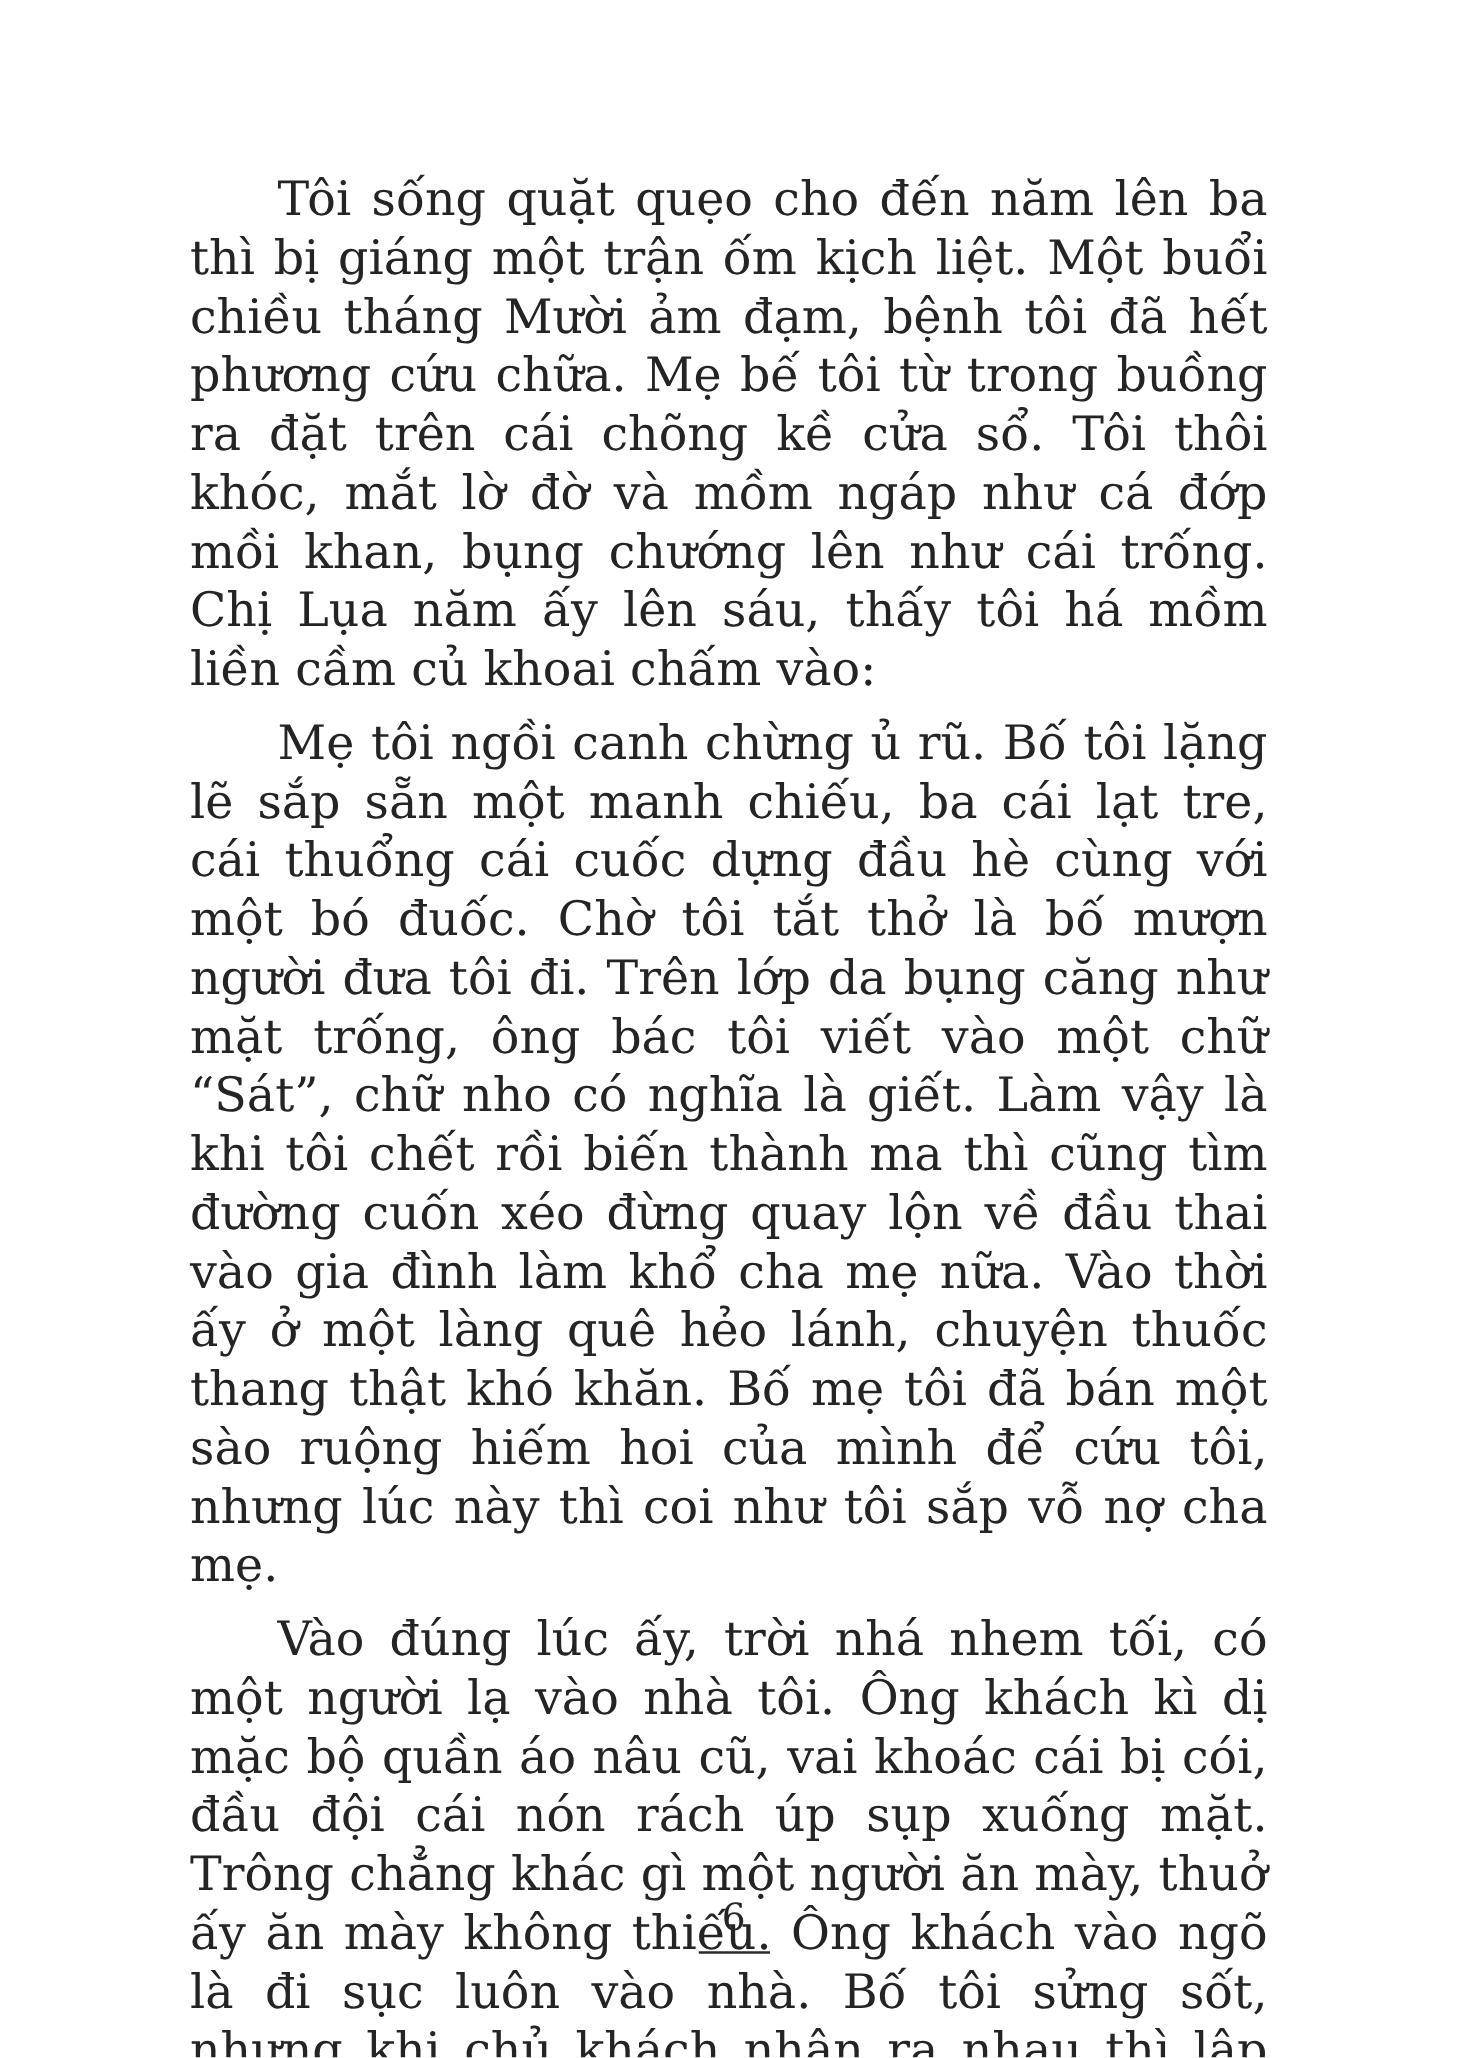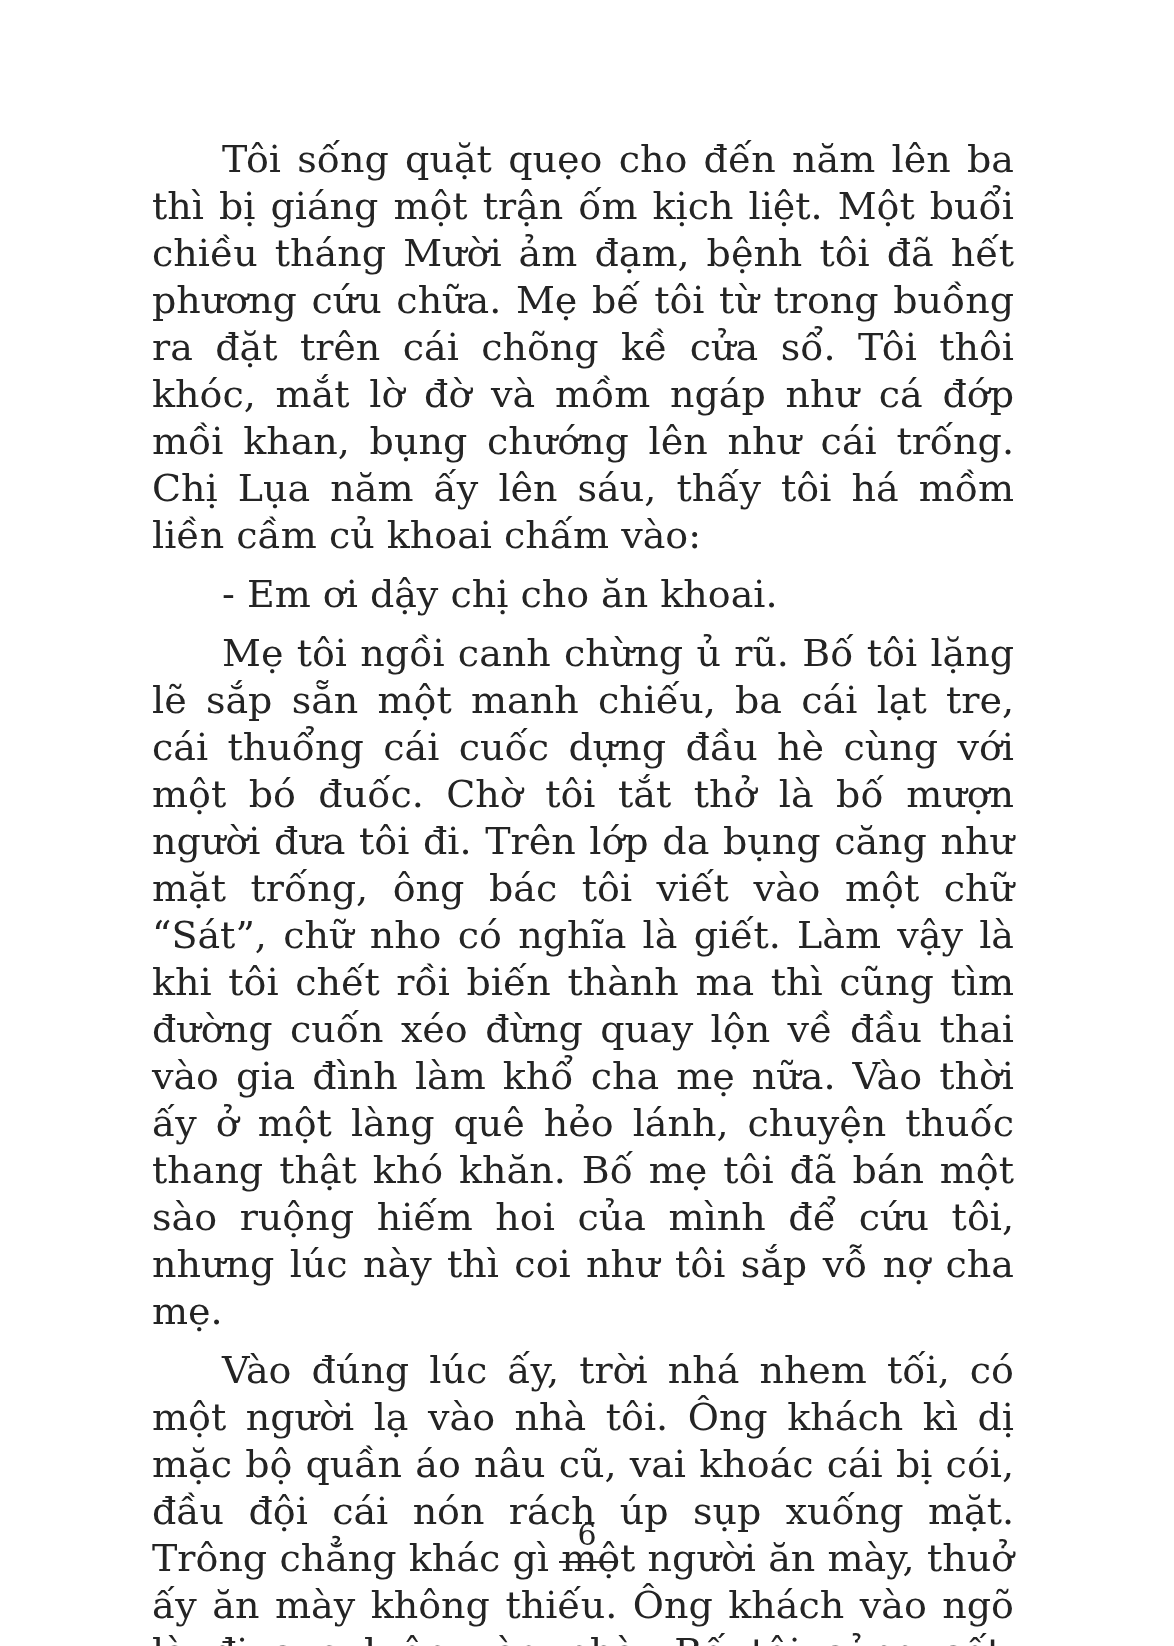--- a/index.html
+++ b/index.html
@@ -49,21 +49,20 @@
     margin: 11px auto 0 auto;
   }
 </style>
 </head>
 <body>
 
 <div class="page">
 
   <main class="text-block">
     <p>Tôi sống quặt quẹo cho đến năm lên ba thì bị giáng một trận ốm kịch liệt. Một buổi chiều tháng Mười ảm đạm, bệnh tôi đã hết phương cứu chữa. Mẹ bế tôi từ trong buồng ra đặt trên cái chõng kề cửa sổ. Tôi thôi khóc, mắt lờ đờ và mồm ngáp như cá đớp mồi khan, bụng chướng lên như cái trống. Chị Lụa năm ấy lên sáu, thấy tôi há mồm liền cầm củ khoai chấm vào:</p>
-    <p>- Em ơi dậy chị cho ăn khoai.</p>
     <p>Mẹ tôi ngồi canh chừng ủ rũ. Bố tôi lặng lẽ sắp sẵn một manh chiếu, ba cái lạt tre, cái thuổng cái cuốc dựng đầu hè cùng với một bó đuốc. Chờ tôi tắt thở là bố mượn người đưa tôi đi. Trên lớp da bụng căng như mặt trống, ông bác tôi viết vào một chữ “Sát”, chữ nho có nghĩa là giết. Làm vậy là khi tôi chết rồi biến thành ma thì cũng tìm đường cuốn xéo đừng quay lộn về đầu thai vào gia đình làm khổ cha mẹ nữa. Vào thời ấy ở một làng quê hẻo lánh, chuyện thuốc thang thật khó khăn. Bố mẹ tôi đã bán một sào ruộng hiếm hoi của mình để cứu tôi, nhưng lúc này thì coi như tôi sắp vỗ nợ cha mẹ.</p>
     <p>Vào đúng lúc ấy, trời nhá nhem tối, có một người lạ vào nhà tôi. Ông khách kì dị mặc bộ quần áo nâu cũ, vai khoác cái bị cói, đầu đội cái nón rách úp sụp xuống mặt. Trông chẳng khác gì một người ăn mày, thuở ấy ăn mày không thiếu. Ông khách vào ngõ là đi sục luôn vào nhà. Bố tôi sửng sốt, nhưng khi chủ khách nhận ra nhau thì lập tức khép kín cửa lại.</p>
     <p>Ông khách thăm tôi rồi vội nói:</p>
   </main>
 
   <footer class="page-footer">
     <span class="page-number">6</span>
     <div class="page-number-rule"></div>
   </footer>
 

